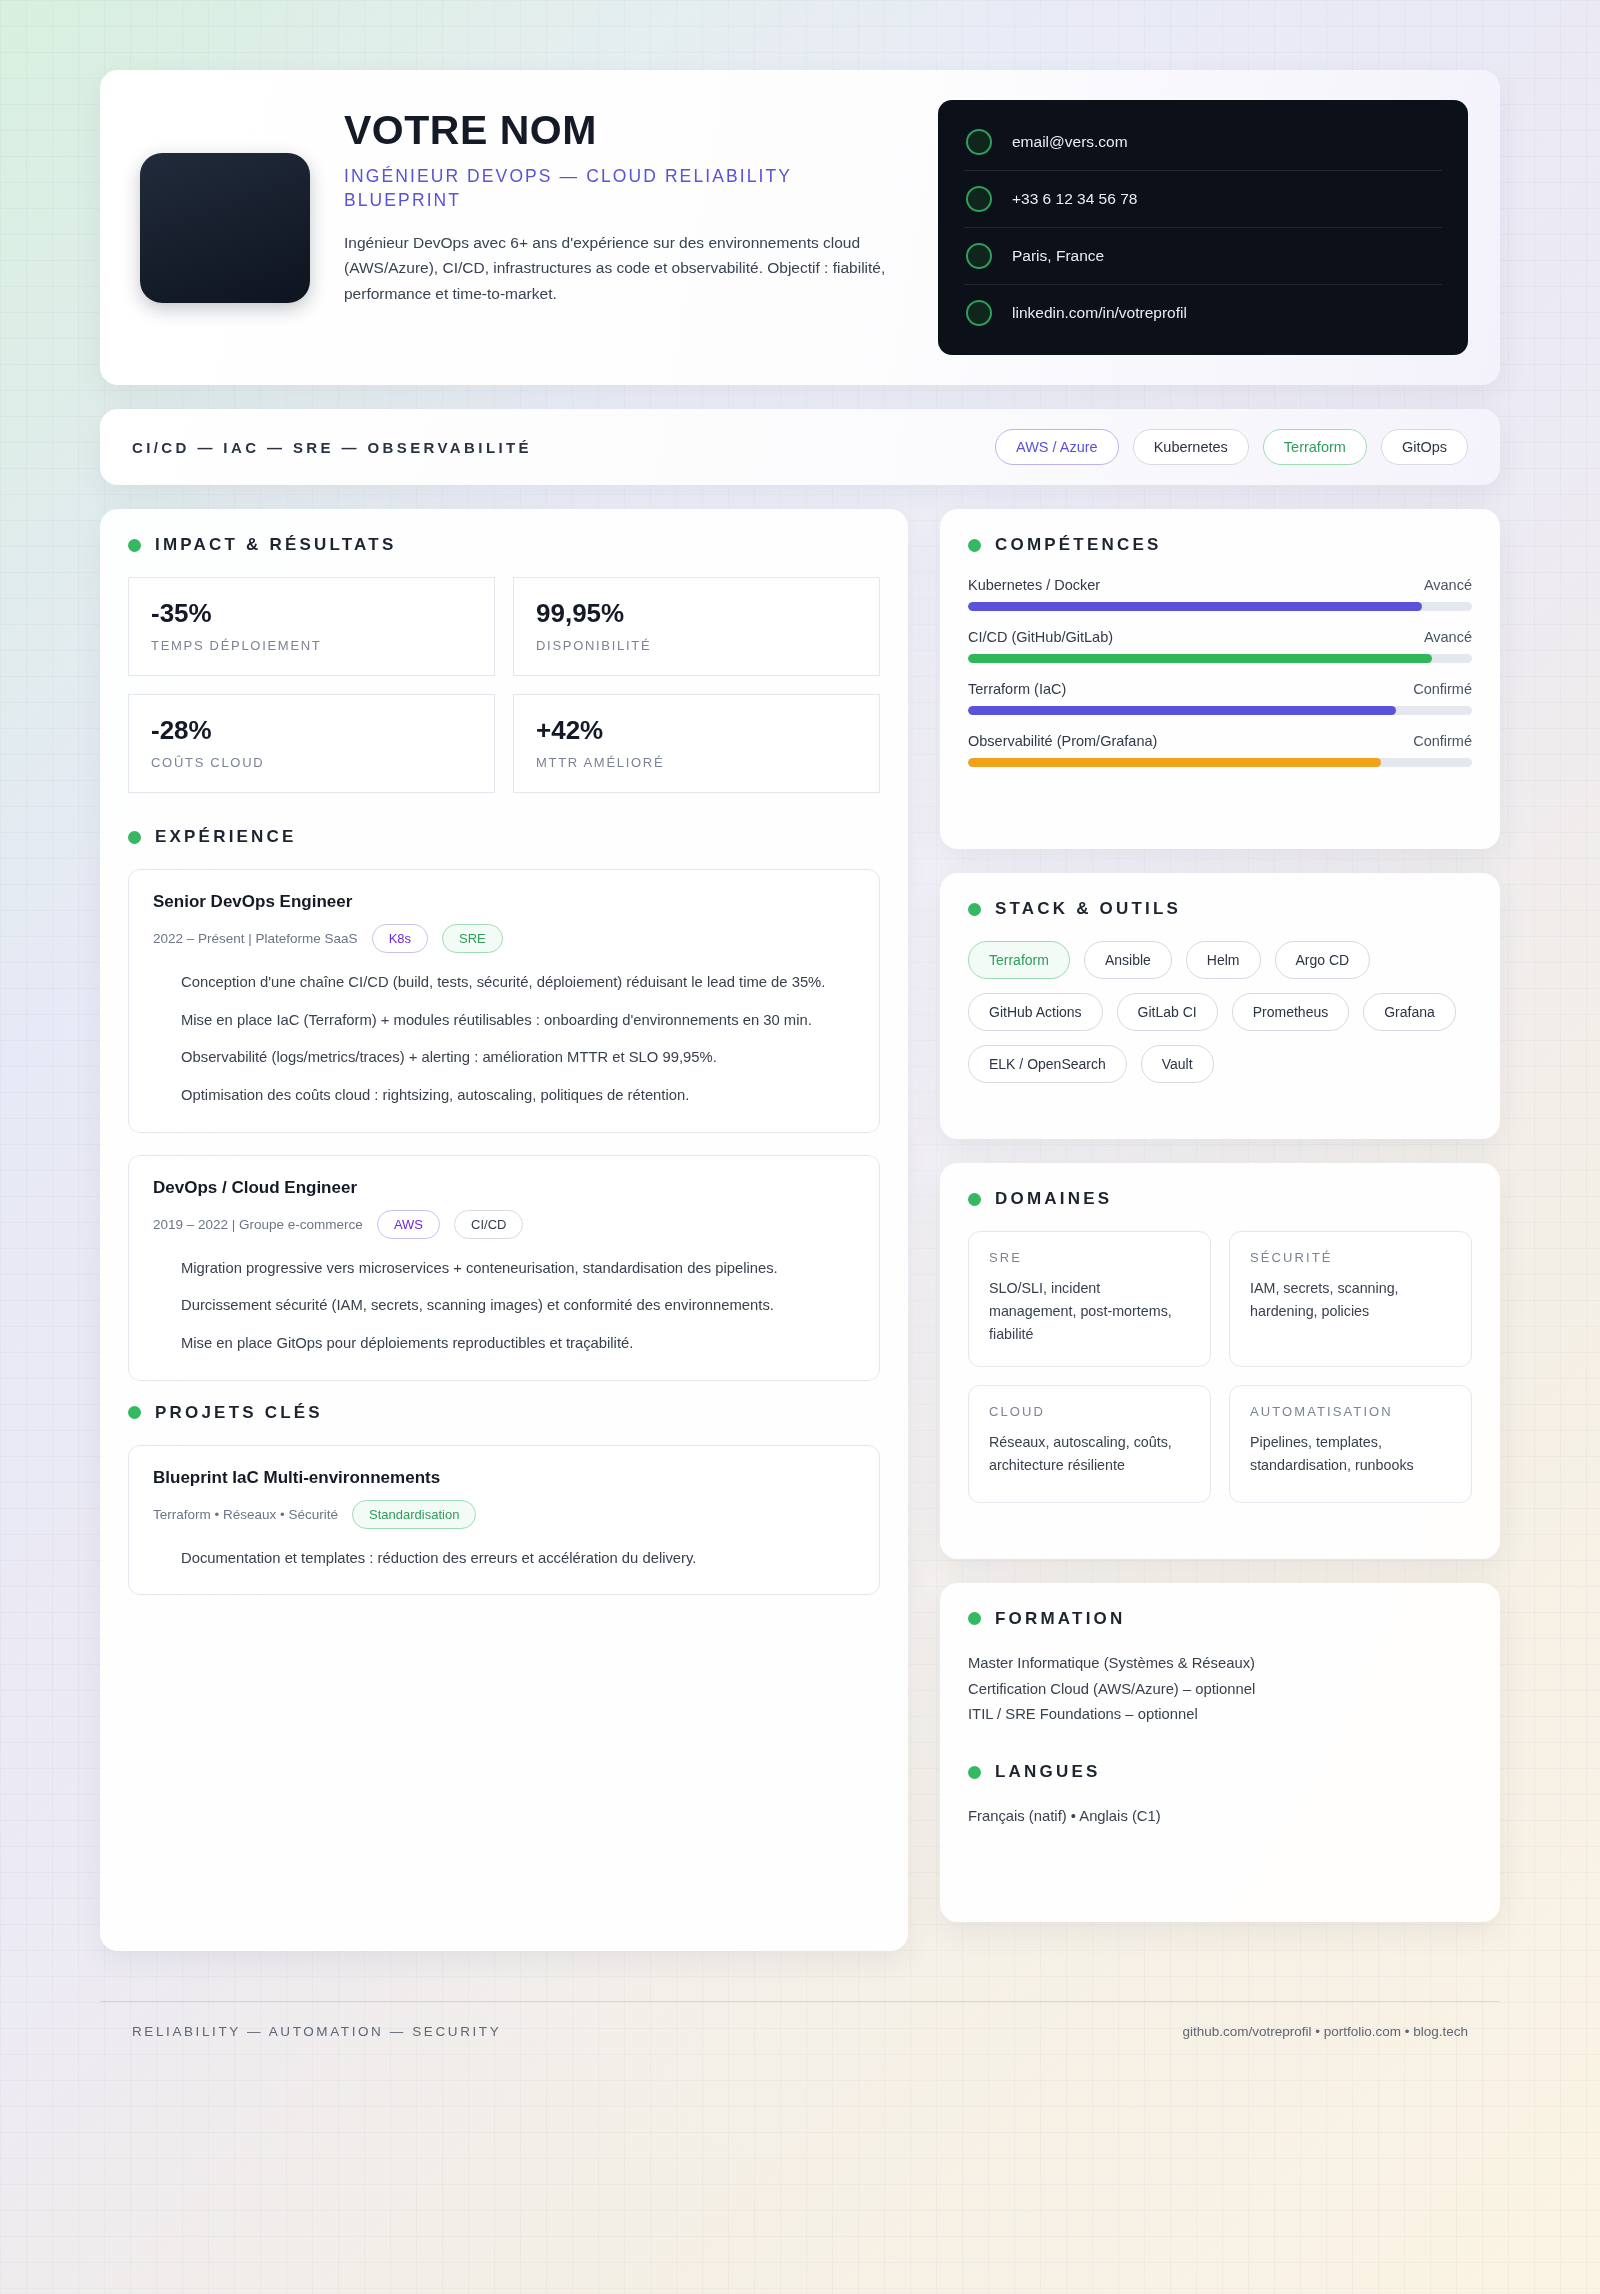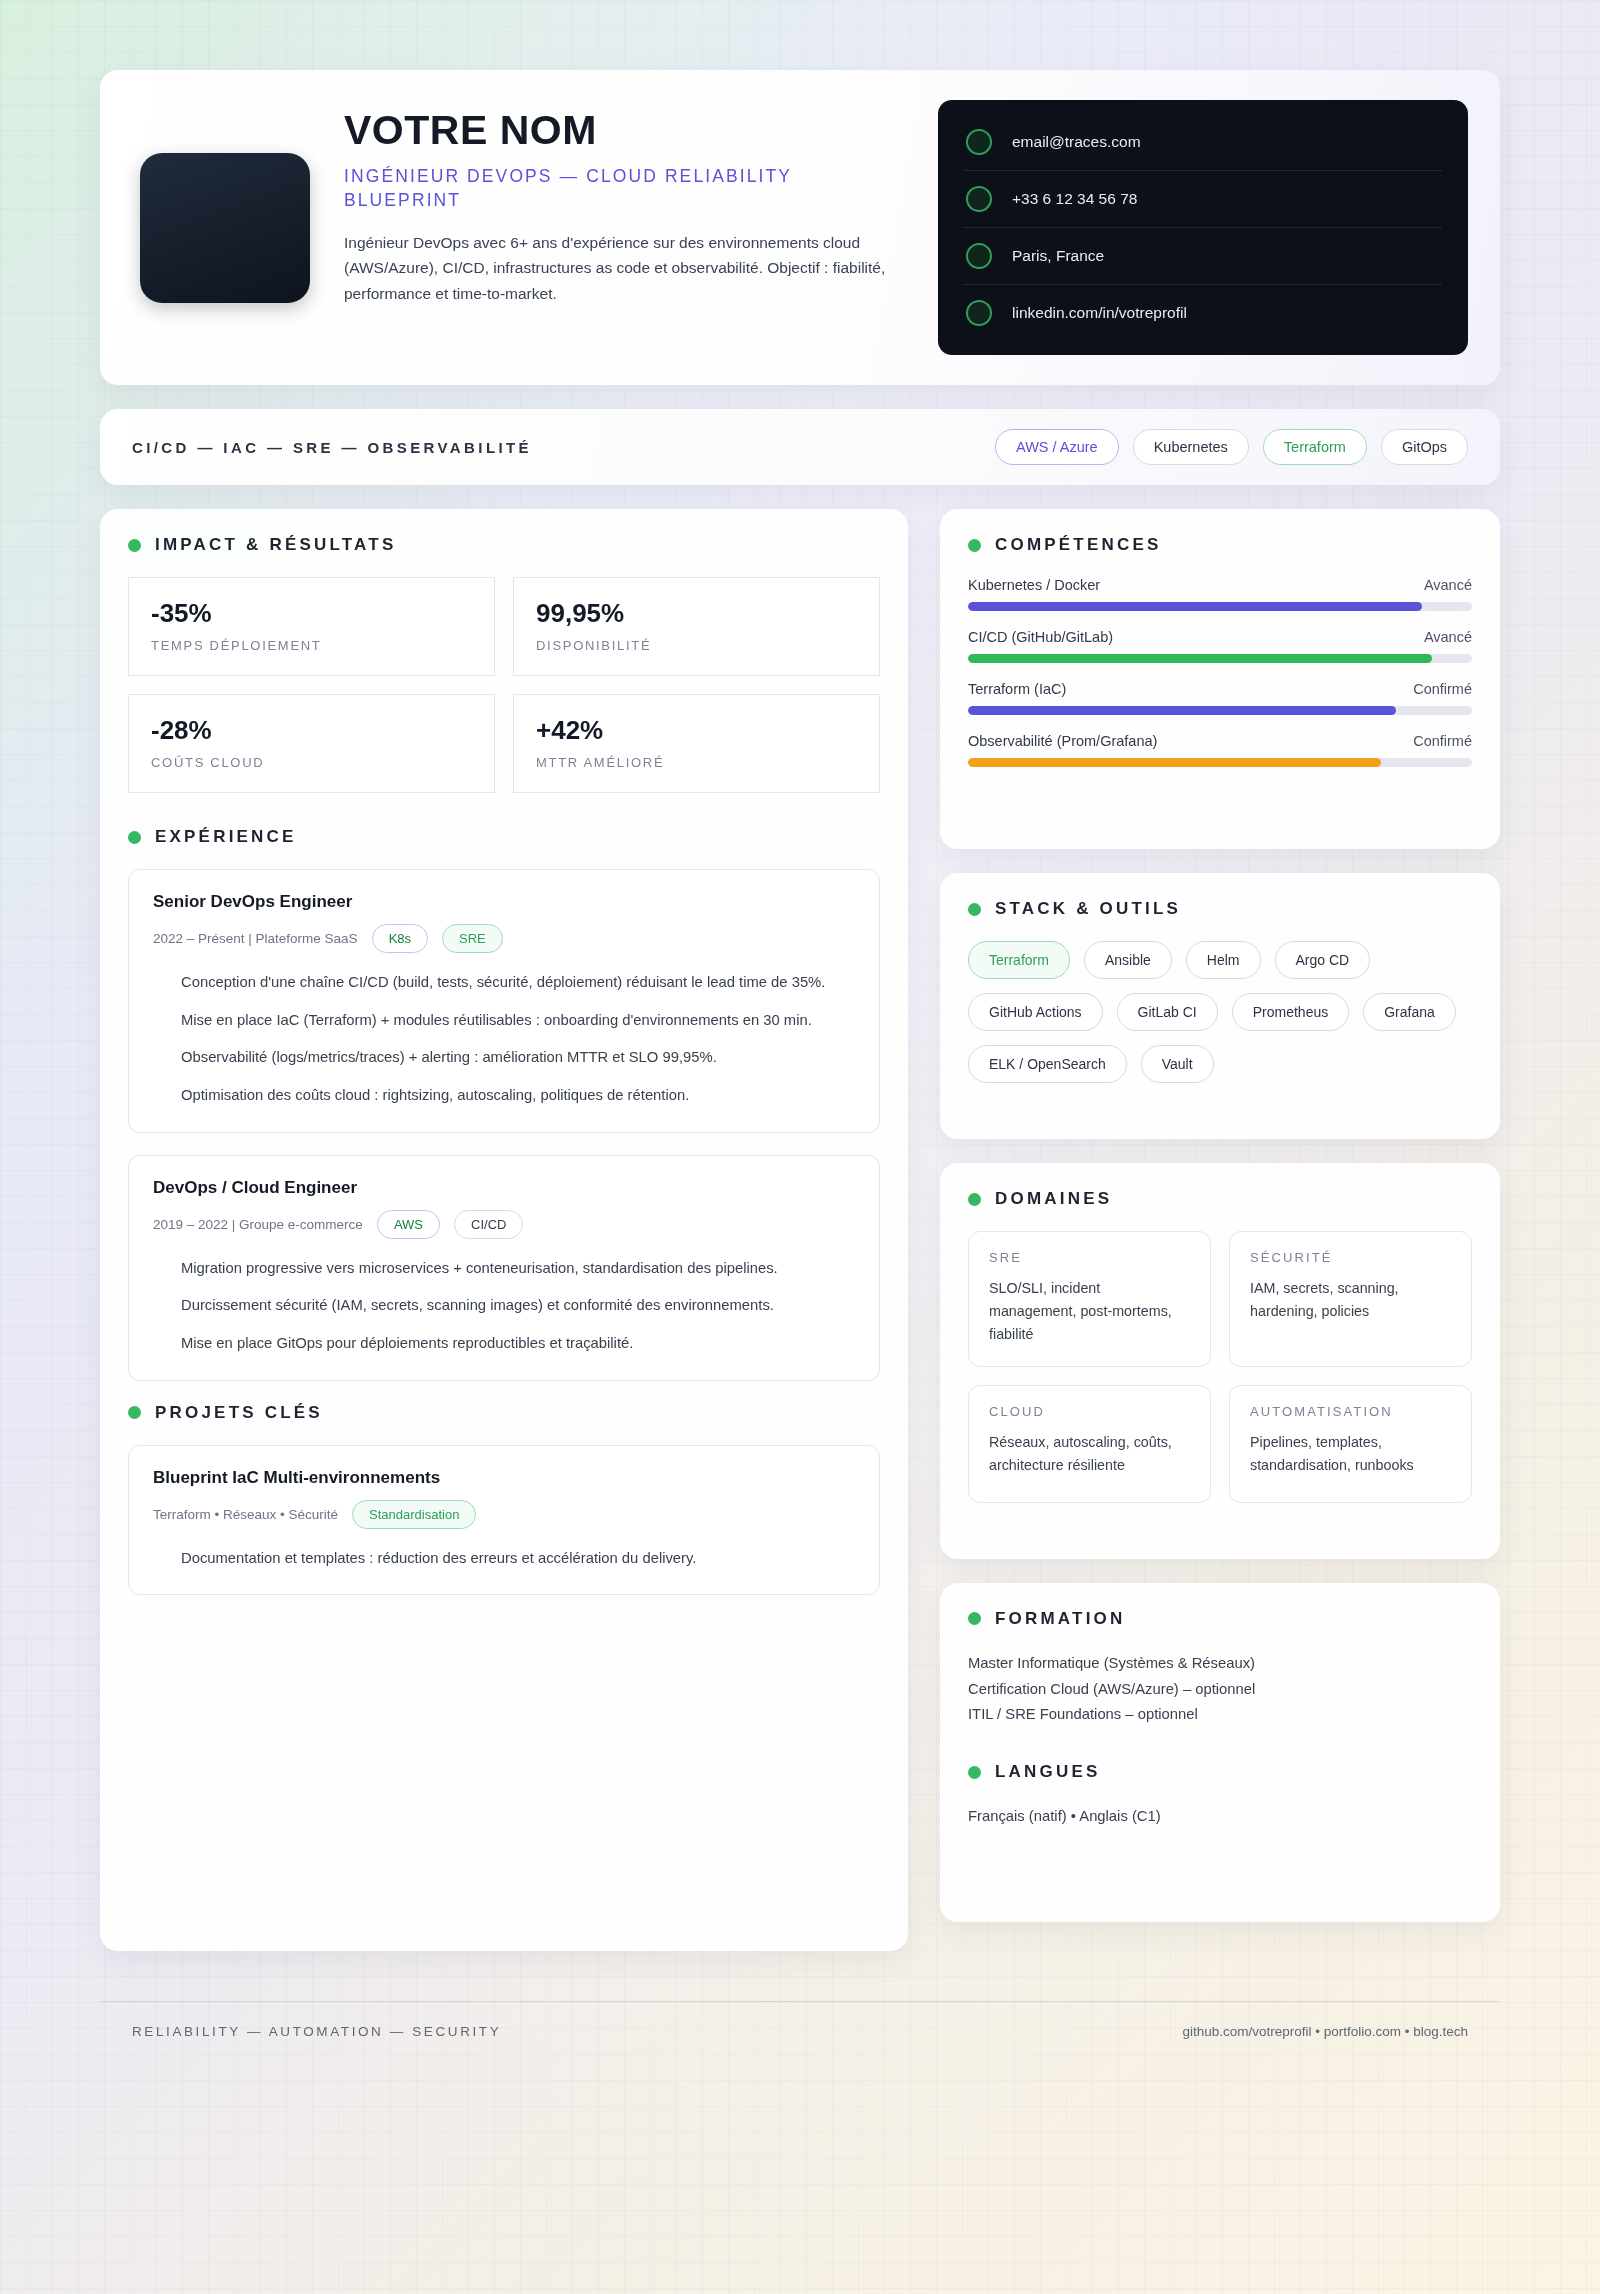--- a/index.html
+++ b/index.html
@@ -205,21 +205,21 @@
     gap: 14px;
     margin-top: 12px;
     flex-wrap: wrap;
   }
   .item-meta { font-size: 13.5px; color: #6d7586; }
   .tag {
     border: 1px solid #c6c2ee;
     border-radius: 16px;
     padding: 6px 16px;
     font-size: 13px;
-    color: #15803d;
+    color: #6d28d9;
     background: #fff;
     white-space: nowrap;
   }
   .tag.green { border-color: #9fdcb4; color: #2f9e5c; background: #f2fbf5; }
   .tag.grey { border-color: #d7dae3; color: #38404f; }
   .bullets { margin-top: 18px; }
   .bullet {
     font-size: 14.8px;
     line-height: 1.6;
     color: #39414f;
@@ -303,21 +303,21 @@
   <div class="card header">
     <div class="avatar"></div>
     <div class="head-main">
       <div class="name">VOTRE NOM</div>
       <div class="role">INGÉNIEUR DEVOPS — CLOUD RELIABILITY BLUEPRINT</div>
       <div class="summary">Ingénieur DevOps avec 6+ ans d'expérience sur des environnements cloud (AWS/Azure), CI/CD, infrastructures as code et observabilité. Objectif : fiabilité, performance et time-to-market.</div>
     </div>
     <div class="contact-card">
       <div class="contact-row">
         <span class="dot-ring"></span>
-        <span class="contact-text">email@traces.com</span>
+        <span class="contact-text">email@vers.com</span>
       </div>
       <div class="contact-row">
         <span class="dot-ring"></span>
         <span class="contact-text">+33 6 12 34 56 78</span>
       </div>
       <div class="contact-row">
         <span class="dot-ring"></span>
         <span class="contact-text">Paris, France</span>
       </div>
       <div class="contact-row">

